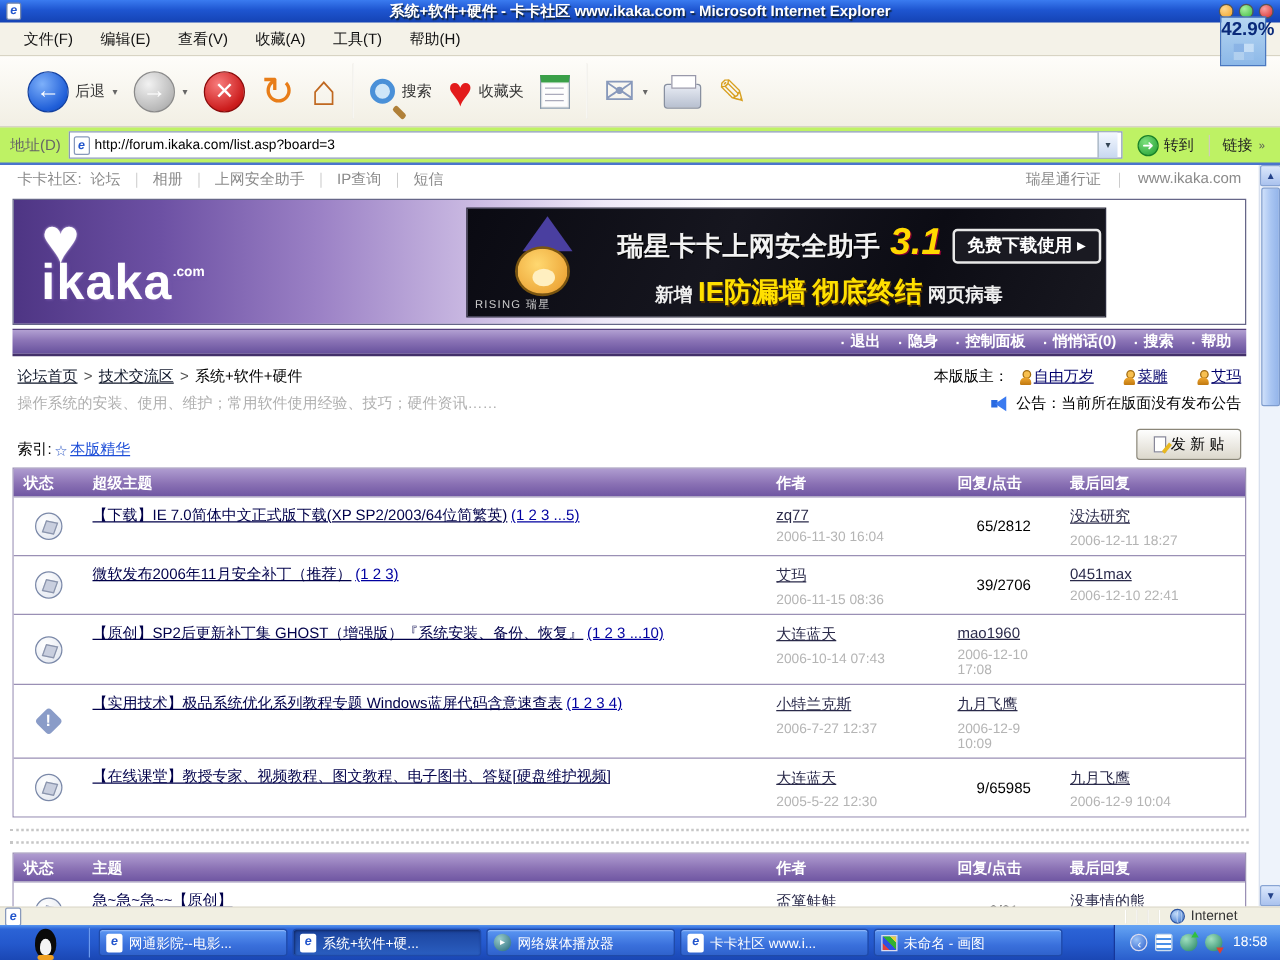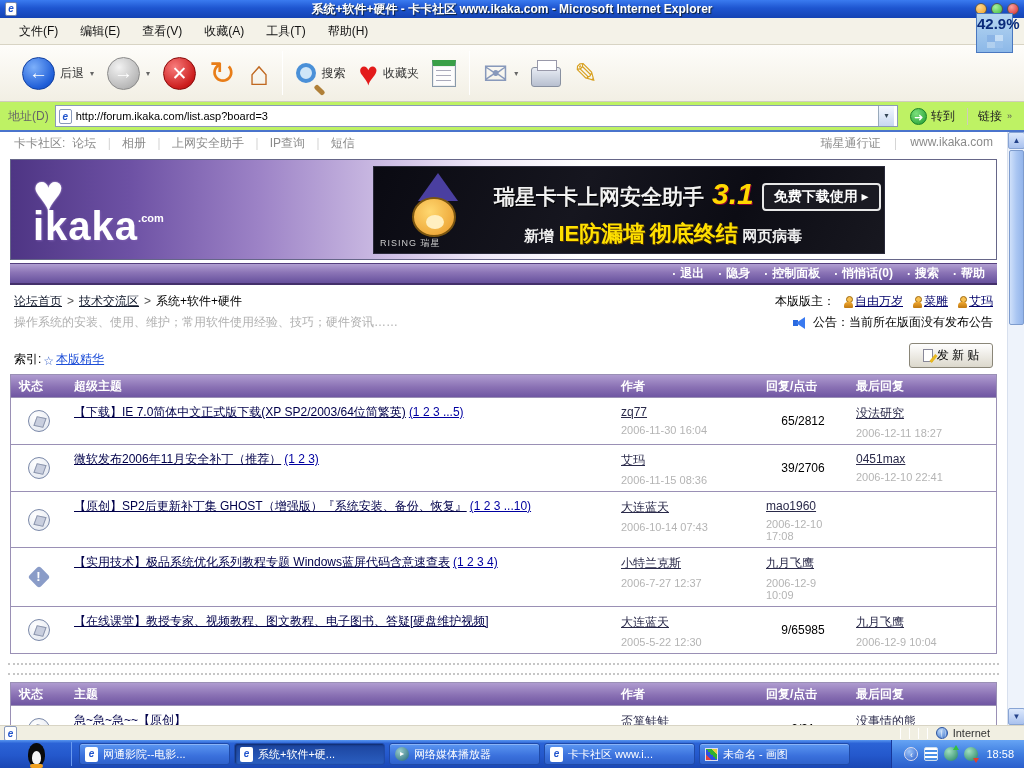--- a/index.html
+++ b/index.html
@@ -376,21 +376,21 @@
           <div class="nav-item">
             <span>·</span>
             <span>帮助</span>
           </div>
         </div>
 
       <div class="row-bread">
         <div class="crumb"><span class="crumb-link">论坛首页</span><span class="sep">&gt;</span><span class="crumb-link">技术交流区</span><span class="sep">&gt;</span><span>系统+软件+硬件</span></div>
         <div class="mods">
           <span>本版版主：</span>
-          <span class="mods-list" style="display: flex; gap: 10px;">
+          <span class="mods-list" style="display: flex; gap: 24px;">
               <span style="display: flex; align-items: center; gap: 2px;">
                 <span class="mod-icon"></span>
                 <span class="mod-name">自由万岁</span>
               </span>
               <span style="display: flex; align-items: center; gap: 2px;">
                 <span class="mod-icon"></span>
                 <span class="mod-name">菜雕</span>
               </span>
               <span style="display: flex; align-items: center; gap: 2px;">
                 <span class="mod-icon"></span>

